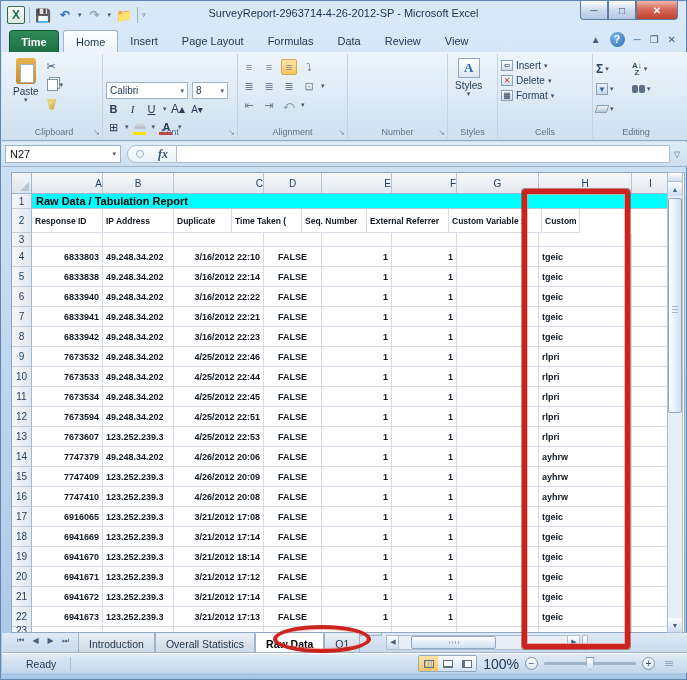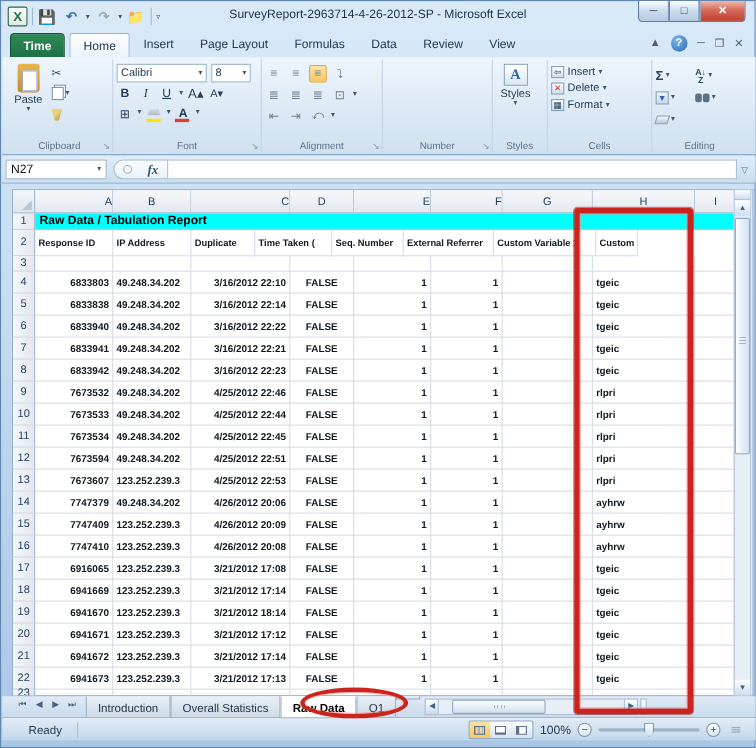--- a/index.html
+++ b/index.html
@@ -44,21 +44,21 @@
   .bigbtn { display:flex; flex-direction:column; align-items:center; justify-content:flex-start; padding:2px 4px; font-size:10px; color:#1f3a54; }
   .bigbtn .cap { margin-top:2px; }
   .caret { font-size:7px; color:#41576e; line-height:6px; }
   .clip-icon { width:20px; height:26px; background:linear-gradient(#e8b54f,#c98a2e); border-radius:3px; position:relative; }
   .clip-icon::after { content:""; position:absolute; left:4px; top:6px; width:12px; height:17px; background:#fff; border:1px solid #9db0c4; }
   .smallcol { display:flex; flex-direction:column; gap:3px; margin-left:2px; margin-top:2px; }
   .sbtn { height:16px; display:flex; align-items:center; gap:2px; font-size:11px; color:#37506b; padding:0 2px; }
   .copy-icon { width:11px; height:12px; border:1px solid #7d94ac; background:#fff; box-shadow:2px -2px 0 -1px #fff, 2px -2px #7d94ac; }
   .brush-icon { width:10px; height:11px; background:linear-gradient(135deg,#e8d27a 40%,#b58a3a); clip-path:polygon(0 0,100% 0,70% 100%,30% 100%); }
   .fontgrp { display:flex; flex-direction:column; gap:2px; padding-top:2px; }
-  .combo { background:#fff; border:1px solid #9db4cb; height:17px; display:flex; align-items:center; justify-content:space-between; font-size:10px; color:#1d3550; padding:0 3px; }
+  .combo { background:#fff; border:1px solid #9db4cb; height:17px; display:flex; align-items:center; justify-content:space-between; font-size:10px; color:#1d3550; padding:0 3px;margin-top:24px; }
   .frow { display:flex; gap:4px; align-items:center; }
   .fbtn { min-width:15px; height:16px; display:flex; align-items:center; justify-content:center; font-size:11px; color:#263c55; }
   .ubar { text-decoration:underline; }
   .color-a { position:relative; font-weight:bold; }
   .color-a::after { content:""; position:absolute; left:0; right:2px; bottom:0; height:3px; }
   .fill-a::after { background:#ffe400; }
   .font-a::after { background:#e03c31; }
   .bucket { width:12px; height:9px; background:linear-gradient(#d8dde3,#9aa6b3); clip-path:polygon(20% 0,80% 0,100% 70%,0 70%); }
   .alin { display:flex; flex-direction:column; gap:3px; padding-top:3px; }
   .abar { font-size:11px; color:#6c7f93; width:16px; height:16px; display:flex; align-items:center; justify-content:center; }
@@ -72,21 +72,21 @@
   .ebtn { display:flex; align-items:center; gap:2px; font-size:11px; color:#2a4560; }
   .sigma { font-weight:bold; font-size:12px; }
   .az { font-size:8px; font-weight:bold; color:#355; line-height:7px; text-align:center; }
   .fill-dn { width:12px; height:12px; background:linear-gradient(#eaf1f8,#c7d8ea); border:1px solid #8aa0b8; color:#2d66b0; font-size:8px; display:flex; align-items:center; justify-content:center; }
   .binoc { display:flex; gap:1px; }
   .binoc i { width:6px; height:8px; background:#5c6f84; border-radius:2px; }
   .eraser { width:12px; height:8px; background:linear-gradient(#f4f6f8,#b9c6d4); border:1px solid #8aa0b8; transform:skewX(-18deg); }
 
   
   .fbar { position:absolute; left:1px; top:141px; width:685px; height:25px; background:linear-gradient(#dfecf8,#cbdeef); border-bottom:1px solid #9db4cb; display:flex; align-items:center; padding:0 3px; }
-  .namebox { width:92px; height:18px; background:#fff; border:1px solid #9db4cb; display:flex; align-items:center; justify-content:space-between; font-size:11px; padding:0 4px; color:#111; }
+  .namebox { width:116px; height:18px; background:#fff; border:1px solid #9db4cb; display:flex; align-items:center; justify-content:space-between; font-size:11px; padding:0 4px; color:#111; }
   .fx-pill { margin-left:6px; height:18px; background:linear-gradient(#fbfdff,#e9f1f9); border:1px solid #abbfd4; border-radius:9px 0 0 9px; display:flex; align-items:center; padding:0 8px; gap:14px; }
   .dot-circle { width:8px; height:8px; border:1px solid #9eb1c6; border-radius:50%; background:#f2f6fa; }
   .fx { font-family:"Liberation Serif", serif; font-style:italic; font-weight:bold; font-size:12px; color:#3b566f; }
   .finput { flex:1; height:18px; background:#fff; border:1px solid #abbfd4; border-left:none; }
   .fexpand { width:14px; height:18px; display:flex; align-items:center; justify-content:center; font-size:8px; color:#54708c; }
 
   
   .gridwrap { position:absolute; left:10px; top:171px; width:674px; height:461px; background:#fff; border:1px solid #8fa8c4; overflow:hidden; }
   .colhead-row { display:flex; height:21px; }
   .corner { width:20px; background:linear-gradient(#f4f6f9,#dde4ec); border-right:1px solid #9eb6ce; border-bottom:1px solid #9eb6ce; position:relative; }
@@ -128,21 +128,21 @@
   .statusbar { position:absolute; left:1px; top:652px; width:685px; height:20px; background:linear-gradient(#dfeaf5,#c3d7eb); border-top:1px solid #fff; display:flex; align-items:center; font-size:10.5px; color:#203a54; }
   .ready { padding:0 14px 0 24px; }
   .st-sep { width:1px; height:14px; background:#a9bed4; }
   .st-right { margin-left:auto; display:flex; align-items:center; gap:6px; padding-right:14px; }
   .viewbtns { display:flex; border:1px solid #8fa8c4; border-radius:2px; overflow:hidden; }
   .vbtn { width:19px; height:15px; display:flex; align-items:center; justify-content:center; background:linear-gradient(#fdfeff,#d5e3f1); }
   .vbtn.hl { background:linear-gradient(#fde3a7,#f9c660); }
   .vico { width:10px; height:8px; border:1px solid #5c718a; background:repeating-linear-gradient(90deg,#9db4cb 0 1px,transparent 1px 3px); }
   .vico2 { width:10px; height:8px; border:1px solid #5c718a; background:#fff; border-bottom-width:2px; }
   .vico3 { width:10px; height:8px; border:1px solid #5c718a; background:#fff; border-left-width:3px; }
-  .zoomlbl { font-size:11px; }
+  .zoomlbl { font-size:14px; }
   .zbtn { width:13px; height:13px; border-radius:50%; border:1px solid #7d97b2; background:linear-gradient(#fff,#d9e6f2); display:flex; align-items:center; justify-content:center; font-size:10px; color:#35506b; line-height:0; }
   .ztrack { width:92px; height:3px; background:#9db4cb; border-radius:2px; position:relative; }
   .zthumb { position:absolute; left:50%; top:-5px; width:9px; height:13px; transform:translateX(-50%); background:linear-gradient(#fdfeff,#cfe0f0); border:1px solid #7d97b2; clip-path:polygon(0 0,100% 0,100% 65%,50% 100%,0 65%); }
   .rgrip { display:flex; flex-direction:column; gap:1px; margin-left:4px; }
   .rgrip i { display:block; width:8px; height:1px; background:#8fa8c4; }
 
   
   .red-rect { position:absolute; left:521px; top:188px; width:108px; height:460px; border:5px solid #cb231d; border-radius:3px; box-shadow:inset 0 0 0 1px rgba(255,140,130,.65), 0 0 0 1px rgba(150,20,15,.5); pointer-events:none; z-index:50; }
   .red-ellipse { position:absolute; left:272px; top:624px; width:98px; height:28px; border:4px solid #cb231d; border-radius:50%; box-shadow:inset 0 0 0 1px rgba(255,140,130,.6); pointer-events:none; z-index:60; }
 </style>

